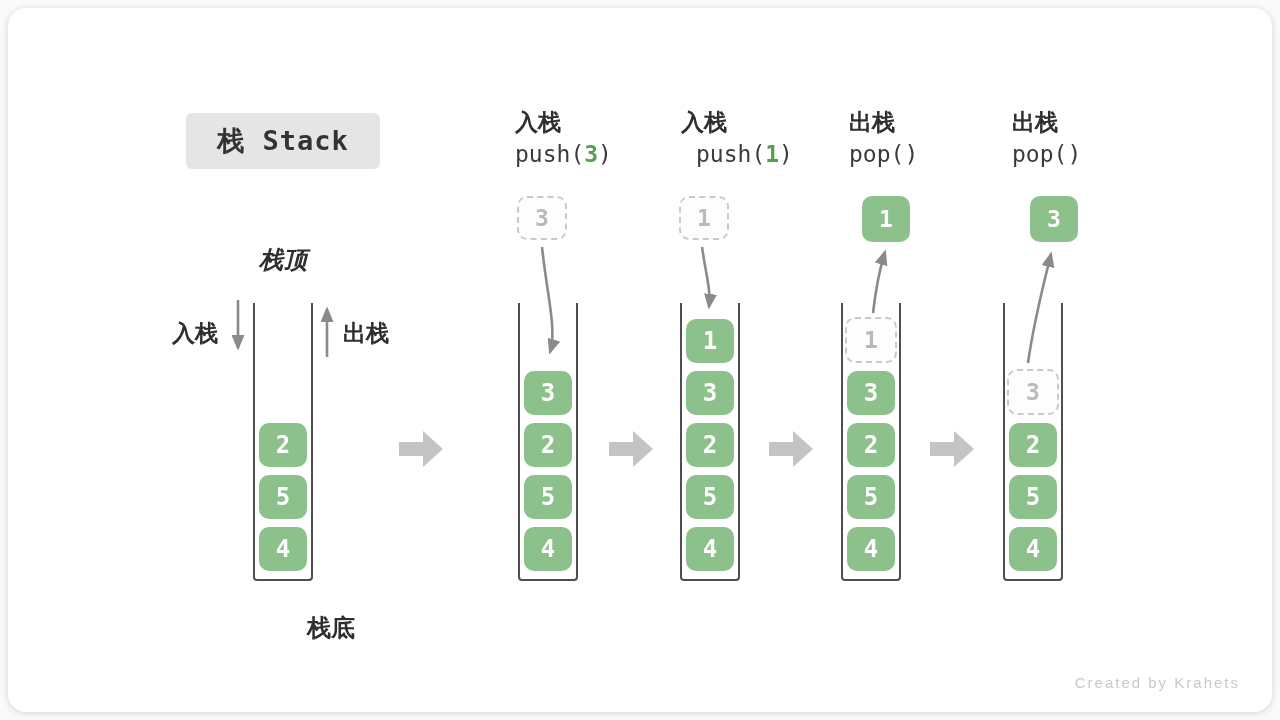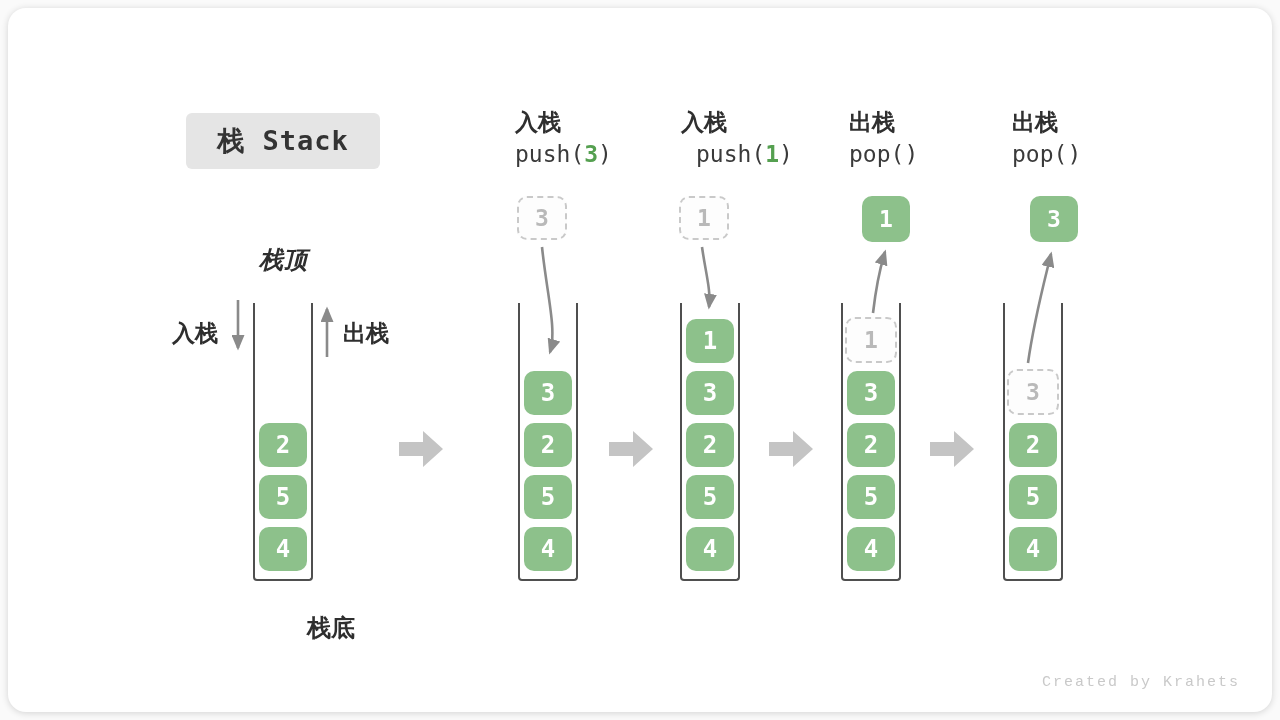--- a/index.html
+++ b/index.html
@@ -45,21 +45,21 @@
   }
   .op-label{font-size:23px;font-weight:600;color:#2f2f2f;}
   .op-code{
     font-size:23px;color:#3a3a3a;white-space:nowrap;
     font-family:"DejaVu Sans Mono",monospace;
   }
   .op-code .arg{color:#55a050;font-weight:bold;}
   .big-arrow{top:431px;width:44px;height:36px;}
   .footer{
     right:40px;top:674px;font-size:15px;color:#c9c9c9;letter-spacing:2px;
-    font-family:Liberation Mono, monospace;
+    font-family:Liberation Sans, sans-serif;
   }
   svg.overlay{position:absolute;left:0;top:0;pointer-events:none;}
 </style>
 </head>
 <body>
 
 <div class="card"></div>
 
 <div class="abs title-badge">
   <span>栈 Stack</span>

